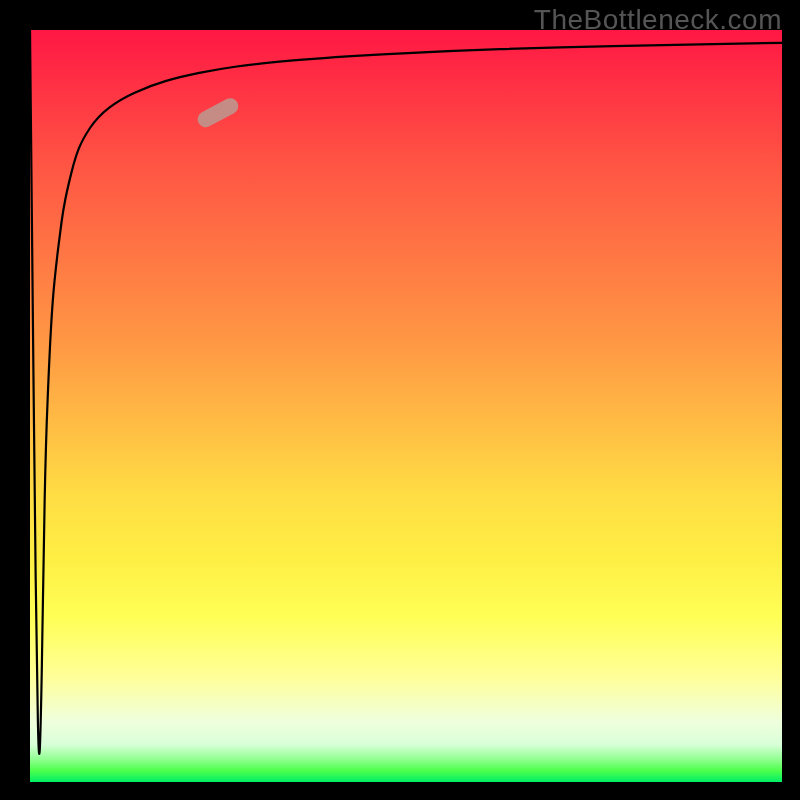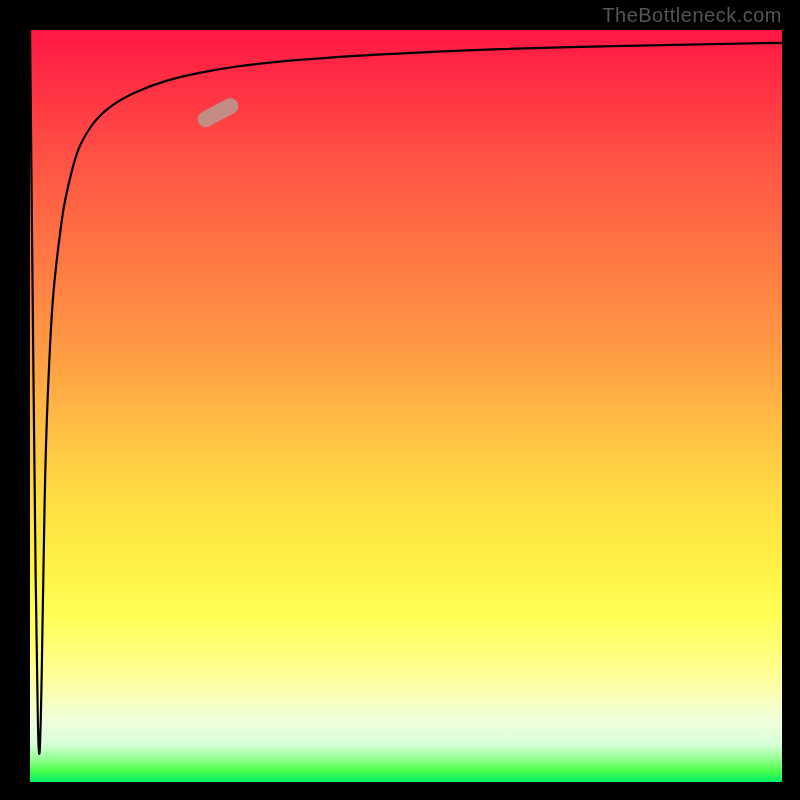--- a/index.html
+++ b/index.html
@@ -42,21 +42,21 @@
       #90ff90 97%,
       #4cff4c 98.5%,
       #00ee66 100%
     );
   }
   .credit {
     position: absolute;
     top: 4px;
     right: 18px;
     color: #555;
-    font-size: 20px;
+    font-size: 28px;
     font-weight: 500;
     letter-spacing: 0.5px;
   }
   svg {
     position: absolute;
     left: 0;
     top: 0;
   }
 </style>
 </head>

